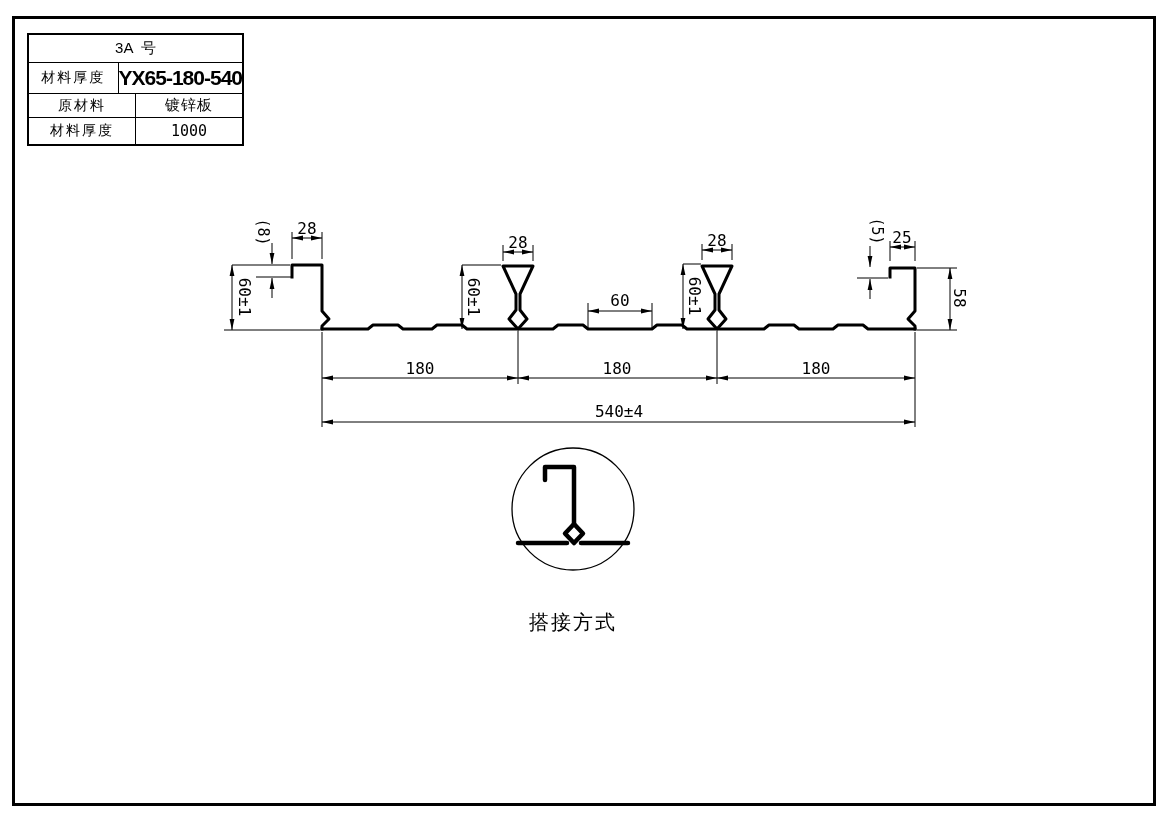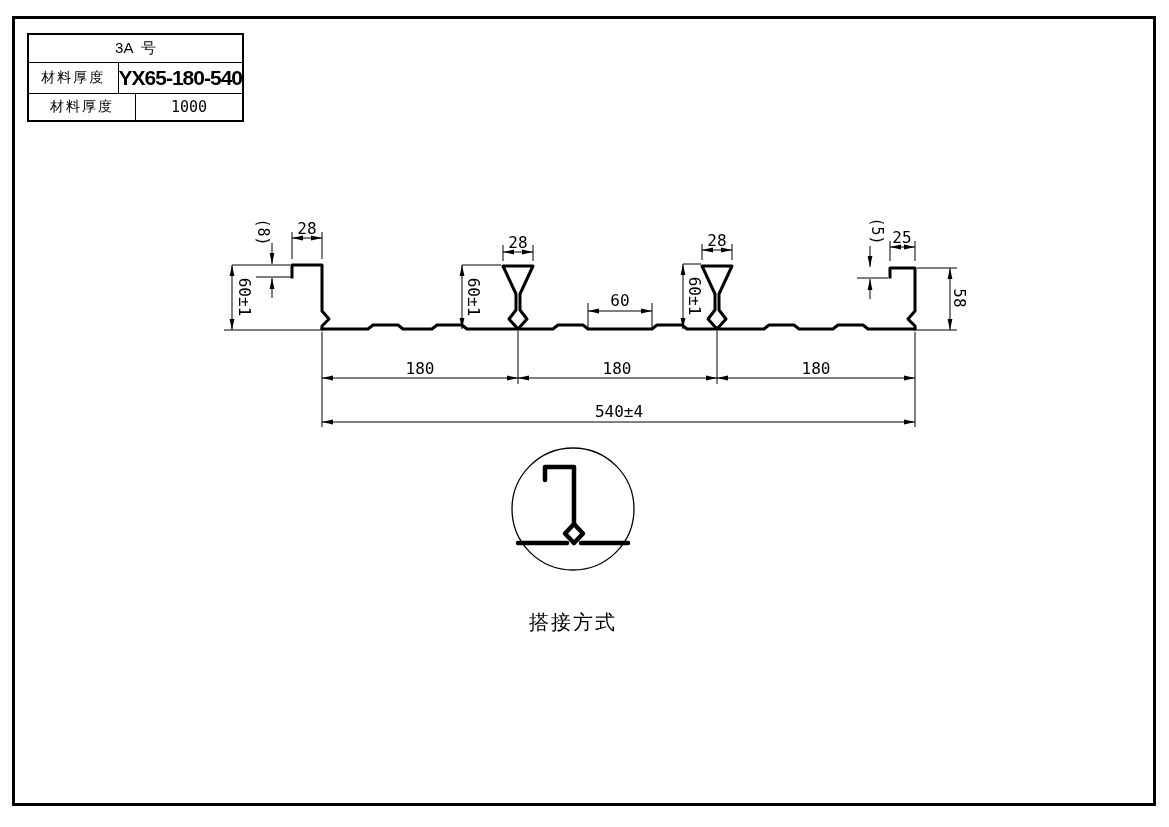--- a/index.html
+++ b/index.html
@@ -36,20 +36,24 @@
 <div class="stage">
   <div class="frame"></div>
 
   <div class="spec-table">
     <div class="t-row" style="height:27px">
       <div class="t-title">3A  号</div>
     </div>
     <div class="t-row" style="height:30px">
       <div class="t-label">材料厚度</div>
       <div class="t-value model">YX65-180-540</div>
+    </div>
+    <div class="t-row" style="height:23px">
+      <div class="t-label">原材料</div>
+      <div class="t-value" style="font-family:'Liberation Sans',sans-serif;letter-spacing:1px;">镀锌板</div>
     </div>
     <div class="t-row" style="height:26px">
       <div class="t-label">材料厚度</div>
       <div class="t-value">1000</div>
     </div>
   </div>
 
   <svg class="draw" width="1169" height="827" viewBox="0 0 1169 827">
     <defs>
       <marker id="arr" viewBox="0 0 11 10" refX="11" refY="5" markerWidth="11" markerHeight="10" orient="auto-start-reverse" markerUnits="userSpaceOnUse">

